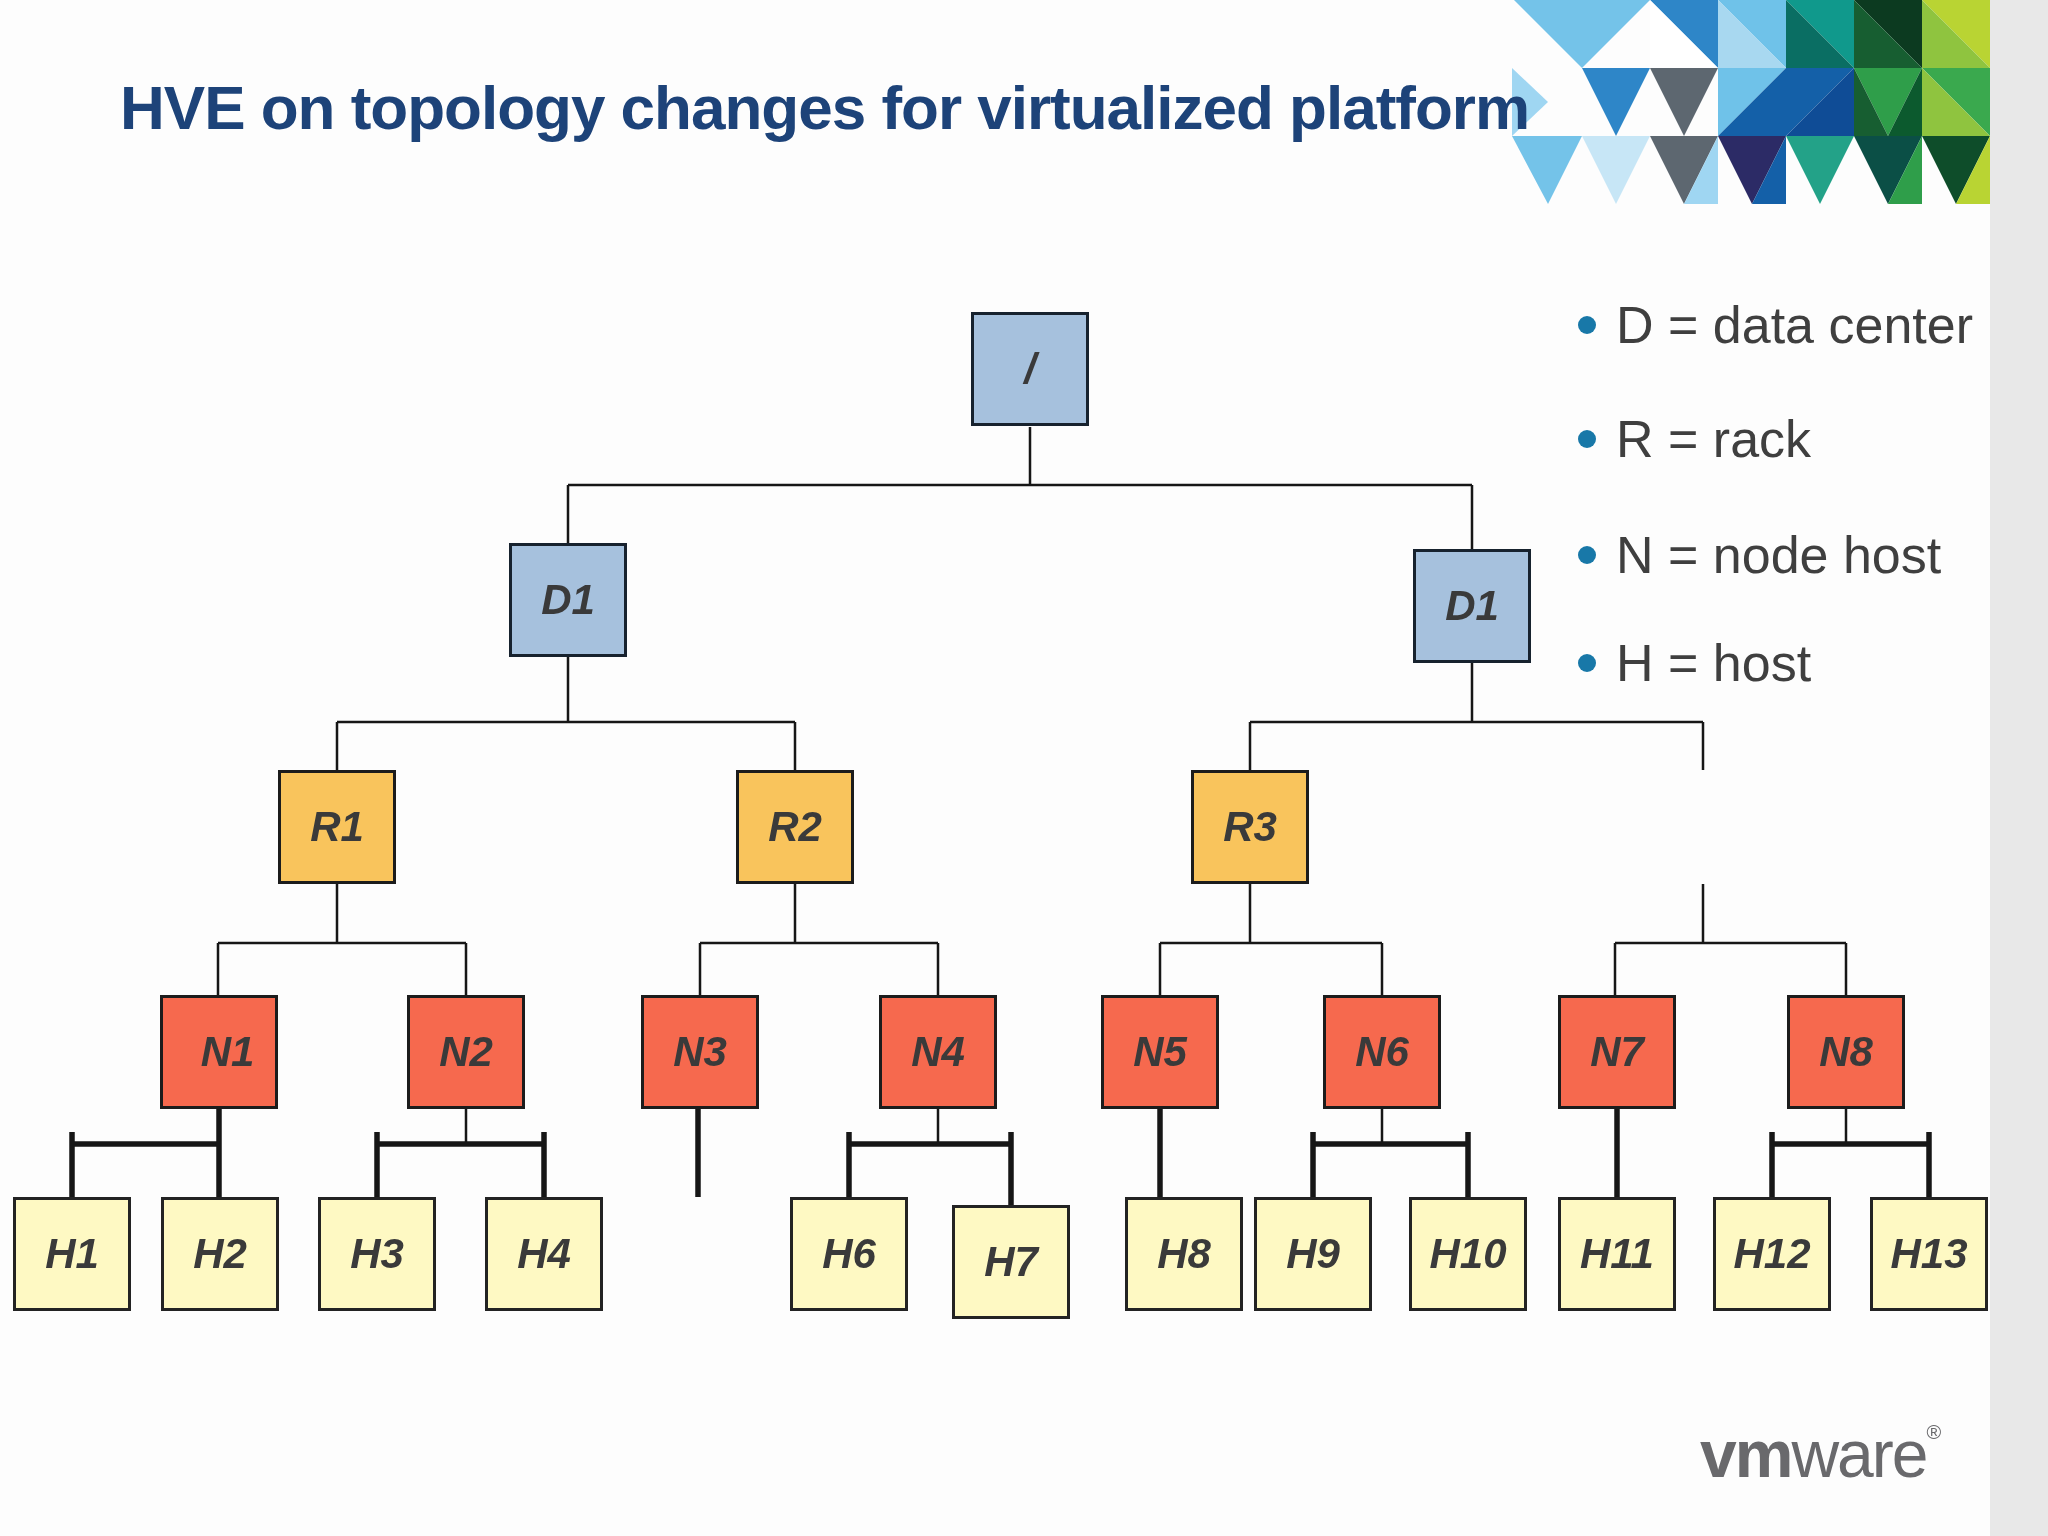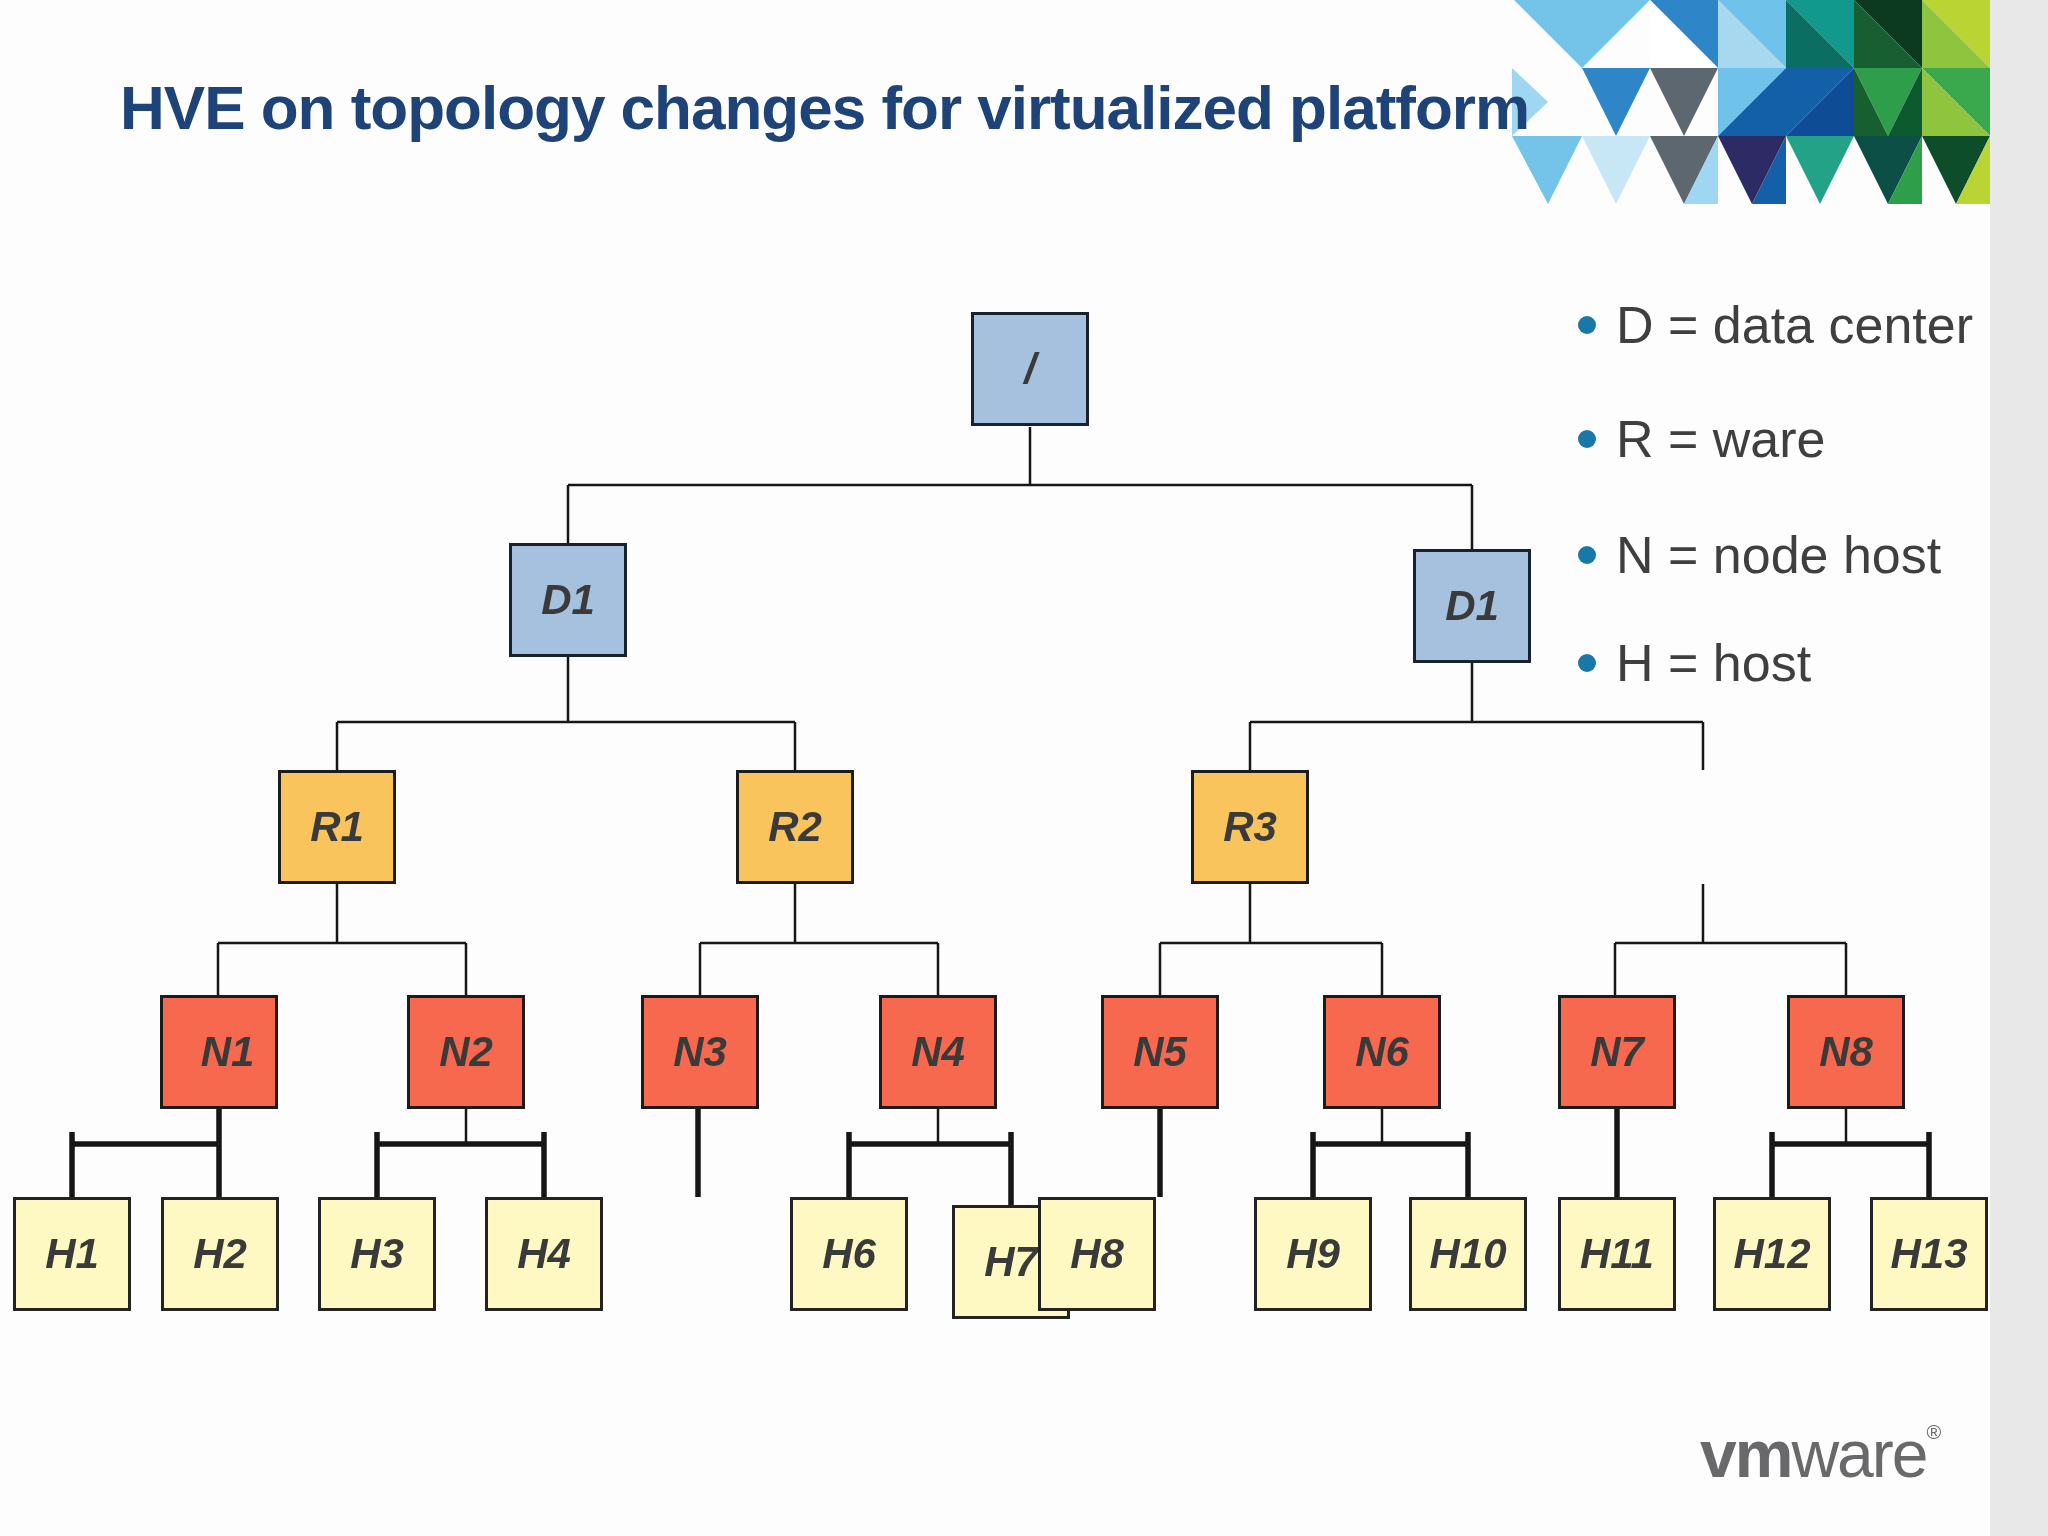--- a/index.html
+++ b/index.html
@@ -174,21 +174,21 @@
     </div>
   <div class="node lvl-h" style="left:485px;top:1197px;">
       <span>H4</span>
     </div>
   <div class="node lvl-h" style="left:790px;top:1197px;">
       <span>H6</span>
     </div>
   <div class="node lvl-h" style="left:952px;top:1205px;">
       <span>H7</span>
     </div>
-  <div class="node lvl-h" style="left:1038px;top:1197px;">
+  <div class="node lvl-h" style="left:1125px;top:1197px;">
       <span>H8</span>
     </div>
   <div class="node lvl-h" style="left:1254px;top:1197px;">
       <span>H9</span>
     </div>
   <div class="node lvl-h" style="left:1409px;top:1197px;">
       <span>H10</span>
     </div>
   <div class="node lvl-h" style="left:1558px;top:1197px;">
       <span>H11</span>
@@ -200,21 +200,21 @@
       <span>H13</span>
     </div>
 
   <div class="legend">
     <div class="legend-item" style="top:295px;">
       <span class="bullet"></span>
       <span>D = data center</span>
     </div>
     <div class="legend-item" style="top:409px;">
       <span class="bullet"></span>
-      <span>R = ware</span>
+      <span>R = rack</span>
     </div>
     <div class="legend-item" style="top:525px;">
       <span class="bullet"></span>
       <span>N = node host</span>
     </div>
     <div class="legend-item" style="top:633px;">
       <span class="bullet"></span>
       <span>H = host</span>
     </div>
   </div>

